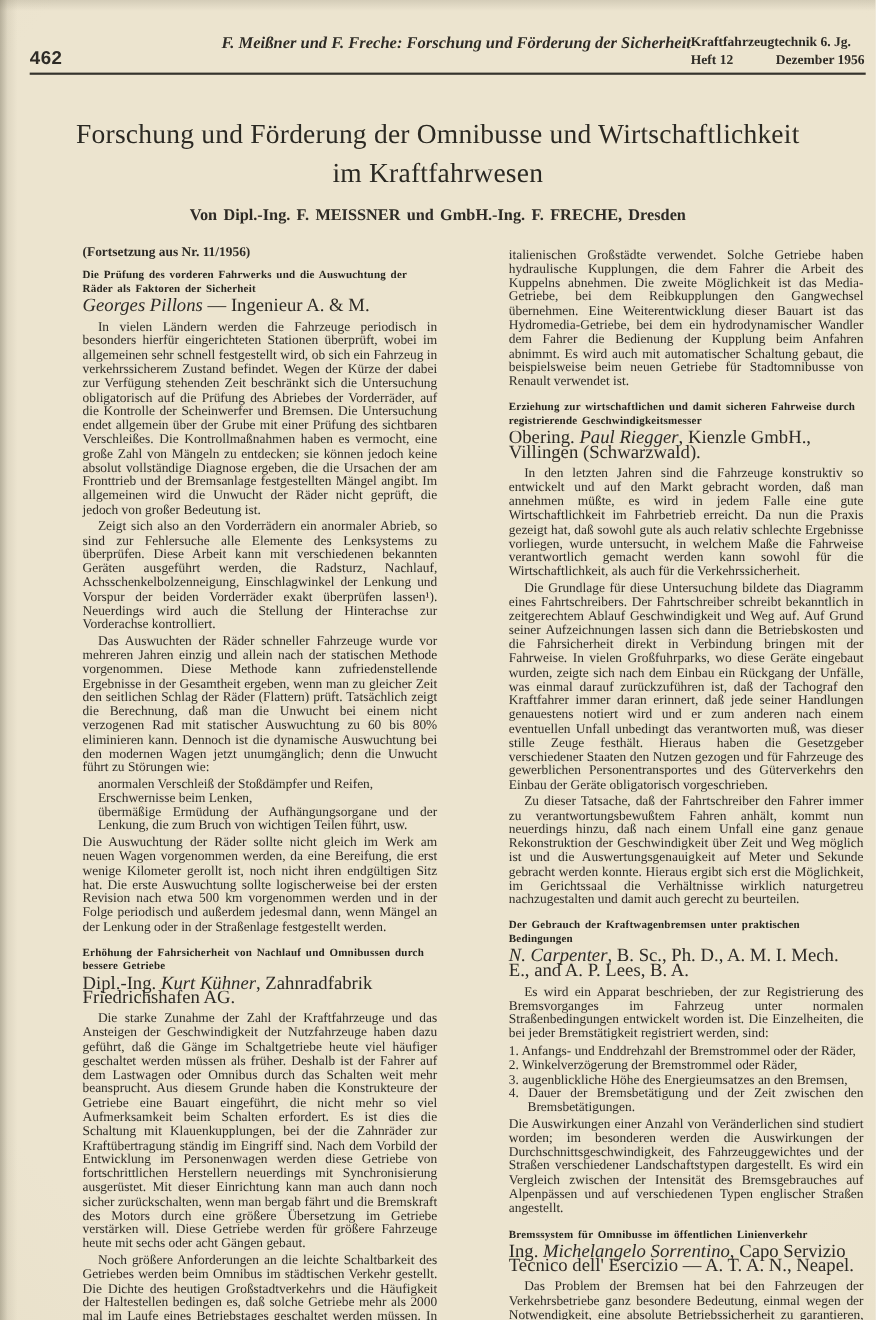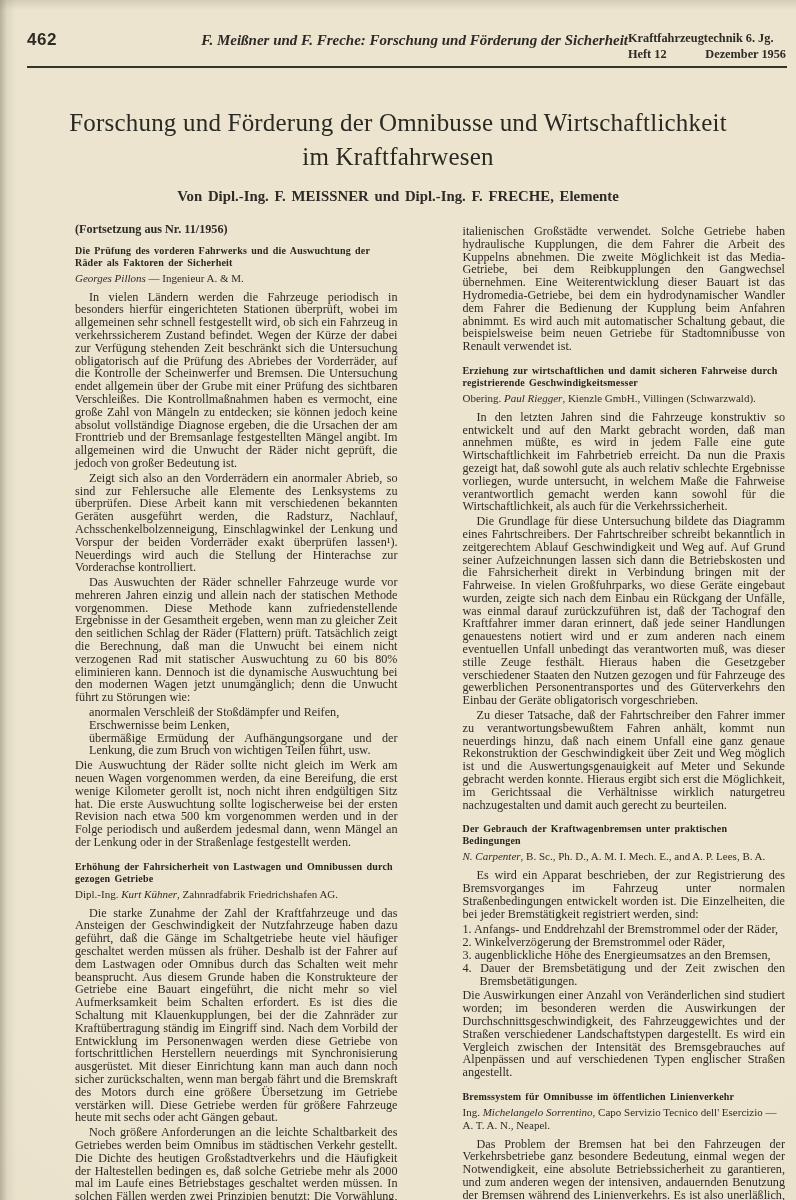--- a/index.html
+++ b/index.html
@@ -7,33 +7,33 @@
     width:796px;height:1200px;box-sizing:border-box;position:relative;overflow:hidden;
     background:
       linear-gradient(90deg, rgba(104,99,80,0.40) 0px, rgba(104,99,80,0.10) 7px, rgba(104,99,80,0) 16px),
       linear-gradient(180deg, rgba(104,99,80,0.18) 0px, rgba(104,99,80,0) 10px),
       radial-gradient(130% 105% at 52% 45%, #ece4cf 55%, #e2d9bf 100%);
     background-color:#e9e1ca;
     color:#2e2b26;
     font-family:"Liberation Serif","DejaVu Serif",serif;
   }
   .pagehead{display:flex;align-items:flex-start;padding:30px 10px 0 27px;}
-  .pagenum{font-family:"Liberation Sans","DejaVu Sans",sans-serif;font-weight:700;font-size:17px;width:88px;letter-spacing:0.5px;}
+  .pagenum{font-family:"Liberation Sans","DejaVu Sans",sans-serif;font-weight:700;font-size:17px;width:88px;letter-spacing:0.5px;margin-top:13px;}
   .runtitle{flex:1;text-align:right;font-style:italic;font-weight:600;font-size:15px;padding-top:2px;}
   .jinfo{width:158px;font-weight:700;font-size:12.3px;line-height:1.3;padding-top:1px;}
   .jline2{display:flex;justify-content:space-between;}
   .headrule{margin:3px 9px 0 27px;border-top:2px solid #35332d;}
   .title{ text-align:center;margin:38px 20px 0;font-size:25px;line-height:1.38;font-weight:400;letter-spacing:0.2px;color:#2b2923;}
   .byline{text-align:center;font-weight:700;font-size:14.8px;margin-top:13px;word-spacing:2px;}
   .columns{display:flex;gap:17px;padding:18px 11px 0 27px;}
   .col{flex:1;min-width:0;font-size:12.2px;line-height:12.8px;text-align:justify;hyphens:auto;margin-left:48px;}
   .contnote{font-weight:700;font-size:12.2px;margin:0 0 9px;}
   .sechead{font-size:10px;line-height:1.2;font-weight:700;margin:12px 0 3px;letter-spacing:0.2px;word-spacing:1.5px;text-align:left;color:#27251f;}
   .sechead.first{margin-top:0;}
-  .author{font-size:11px;margin:0 0 6px;text-align:left;}
+  .author{font-size:17px;margin:0 0 6px;text-align:left;}
   .ital{font-style:italic;}
   p{margin:2px 0 0;}
   p.ind{text-indent:14px;}
   .plist{margin:2px 0 2px 14px;}
   .numlist{margin:3px 0 2px;}
   .numlist > div{padding-left:17px;text-indent:-17px;}
   .footnote{margin-top:12px;}
   .fnrule{width:112px;border-top:1.4px solid #3a3833;margin-bottom:4px;}
   .fntext{font-size:11.3px;text-align:left;}
 </style>
@@ -52,40 +52,40 @@
         <span>Dezember 1956</span>
       </span>
     </span>
   </div>
   <div class="headrule"></div>
 
   <div class="title">
     <div>Forschung und Förderung der Omnibusse und Wirtschaftlichkeit</div>
     <div>im Kraftfahrwesen</div>
   </div>
-  <div class="byline">Von Dipl.-Ing. F. MEISSNER und Dipl.-Ing. F. FRECHE, Elemente</div>
+  <div class="byline">Von Dipl.-Ing. F. MEISSNER und GmbH.-Ing. F. FRECHE, Dresden</div>
 
   <div class="columns">
 
     <div class="col">
       <div class="contnote">(Fortsetzung aus Nr. 11/1956)</div>
 
       <div class="sechead first">Die Prüfung des vorderen Fahrwerks und die Auswuchtung der Räder als Faktoren der Sicherheit</div>
       <div class="author"><span class="ital">Georges Pillons</span><span> — Ingenieur A. &amp; M.</span></div>
       <p class="ind">In vielen Ländern werden die Fahrzeuge periodisch in besonders hierfür eingerichteten Stationen überprüft, wobei im allgemeinen sehr schnell festgestellt wird, ob sich ein Fahrzeug in verkehrssicherem Zustand befindet. Wegen der Kürze der dabei zur Verfügung stehenden Zeit beschränkt sich die Untersuchung obligatorisch auf die Prüfung des Abriebes der Vorderräder, auf die Kontrolle der Scheinwerfer und Bremsen. Die Untersuchung endet allgemein über der Grube mit einer Prüfung des sichtbaren Verschleißes. Die Kontrollmaßnahmen haben es vermocht, eine große Zahl von Mängeln zu entdecken; sie können jedoch keine absolut vollständige Diagnose ergeben, die die Ursachen der am Fronttrieb und der Bremsanlage festgestellten Mängel angibt. Im allgemeinen wird die Unwucht der Räder nicht geprüft, die jedoch von großer Bedeutung ist.</p>
       <p class="ind">Zeigt sich also an den Vorderrädern ein anormaler Abrieb, so sind zur Fehlersuche alle Elemente des Lenksystems zu überprüfen. Diese Arbeit kann mit verschiedenen bekannten Geräten ausgeführt werden, die Radsturz, Nachlauf, Achsschenkelbolzenneigung, Einschlagwinkel der Lenkung und Vorspur der beiden Vorderräder exakt überprüfen lassen¹). Neuerdings wird auch die Stellung der Hinterachse zur Vorderachse kontrolliert.</p>
       <p class="ind">Das Auswuchten der Räder schneller Fahrzeuge wurde vor mehreren Jahren einzig und allein nach der statischen Methode vorgenommen. Diese Methode kann zufriedenstellende Ergebnisse in der Gesamtheit ergeben, wenn man zu gleicher Zeit den seitlichen Schlag der Räder (Flattern) prüft. Tatsächlich zeigt die Berechnung, daß man die Unwucht bei einem nicht verzogenen Rad mit statischer Auswuchtung zu 60 bis 80% eliminieren kann. Dennoch ist die dynamische Auswuchtung bei den modernen Wagen jetzt unumgänglich; denn die Unwucht führt zu Störungen wie:</p>
       <div class="plist">
         <div>anormalen Verschleiß der Stoßdämpfer und Reifen,</div>
         <div>Erschwernisse beim Lenken,</div>
         <div>übermäßige Ermüdung der Aufhängungsorgane und der Lenkung, die zum Bruch von wichtigen Teilen führt, usw.</div>
       </div>
       <p>Die Auswuchtung der Räder sollte nicht gleich im Werk am neuen Wagen vorgenommen werden, da eine Bereifung, die erst wenige Kilometer gerollt ist, noch nicht ihren endgültigen Sitz hat. Die erste Auswuchtung sollte logischerweise bei der ersten Revision nach etwa 500 km vorgenommen werden und in der Folge periodisch und außerdem jedesmal dann, wenn Mängel an der Lenkung oder in der Straßenlage festgestellt werden.</p>
 
-      <div class="sechead">Erhöhung der Fahrsicherheit von Lastwagen und Omnibussen durch gezogen Getriebe</div>
+      <div class="sechead">Erhöhung der Fahrsicherheit von Nachlauf und Omnibussen durch bessere Getriebe</div>
       <div class="author"><span>Dipl.-Ing. </span><span class="ital">Kurt Kühner</span><span>, Zahnradfabrik Friedrichshafen AG.</span></div>
       <p class="ind">Die starke Zunahme der Zahl der Kraftfahrzeuge und das Ansteigen der Geschwindigkeit der Nutzfahrzeuge haben dazu geführt, daß die Gänge im Schaltgetriebe heute viel häufiger geschaltet werden müssen als früher. Deshalb ist der Fahrer auf dem Lastwagen oder Omnibus durch das Schalten weit mehr beansprucht. Aus diesem Grunde haben die Konstrukteure der Getriebe eine Bauart eingeführt, die nicht mehr so viel Aufmerksamkeit beim Schalten erfordert. Es ist dies die Schaltung mit Klauenkupplungen, bei der die Zahnräder zur Kraftübertragung ständig im Eingriff sind. Nach dem Vorbild der Entwicklung im Personenwagen werden diese Getriebe von fortschrittlichen Herstellern neuerdings mit Synchronisierung ausgerüstet. Mit dieser Einrichtung kann man auch dann noch sicher zurückschalten, wenn man bergab fährt und die Bremskraft des Motors durch eine größere Übersetzung im Getriebe verstärken will. Diese Getriebe werden für größere Fahrzeuge heute mit sechs oder acht Gängen gebaut.</p>
       <p class="ind">Noch größere Anforderungen an die leichte Schaltbarkeit des Getriebes werden beim Omnibus im städtischen Verkehr gestellt. Die Dichte des heutigen Großstadtverkehrs und die Häufigkeit der Haltestellen bedingen es, daß solche Getriebe mehr als 2000 mal im Laufe eines Betriebstages geschaltet werden müssen. In solchen Fällen werden zwei Prinzipien benutzt: Die Vorwählung, wie sie Wilson (England) und neuerdings Fiat in den Omnibussen für die</p>
 
       <div class="footnote">
         <div class="fnrule"></div>
         <div class="fntext">¹) Siehe auch S. 465.</div>
       </div>
     </div>
 

